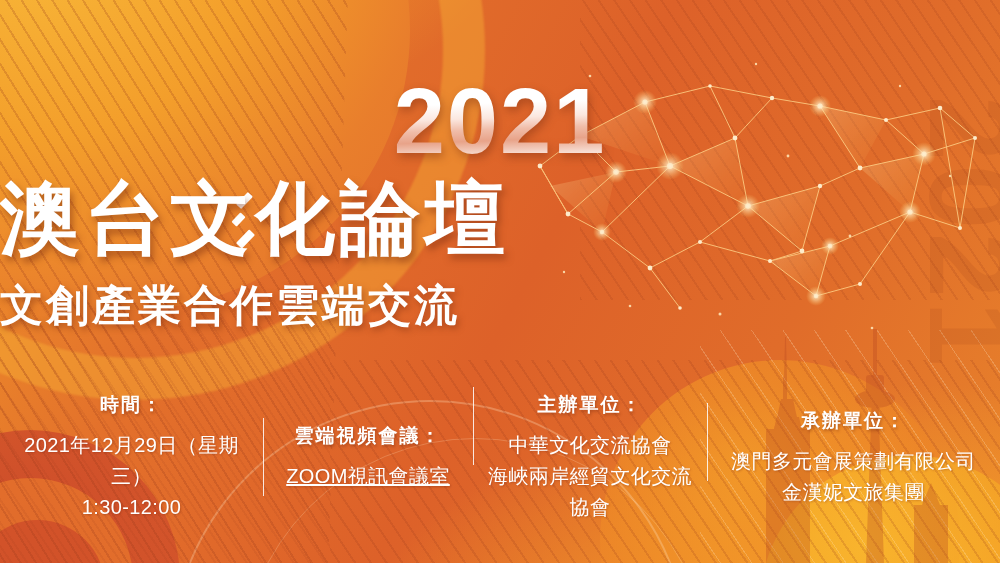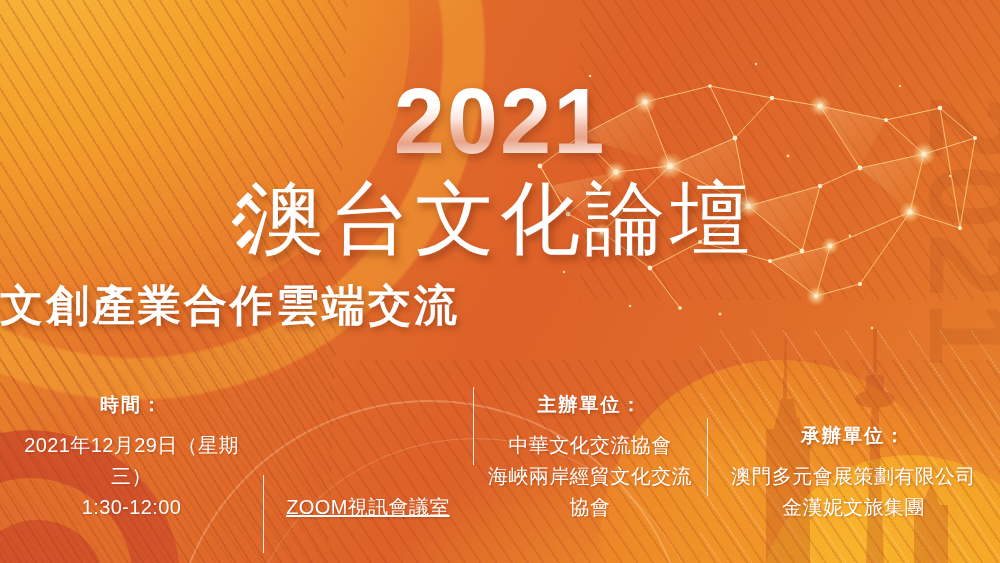--- a/index.html
+++ b/index.html
@@ -139,38 +139,37 @@
     background:linear-gradient(178deg,
         #ffffff 0%, #ffffff 30%, #fbe7df 46%,
         #f0bda9 58%, #e8a389 70%, #f7ddd2 85%, #ffffff 100%);
     -webkit-background-clip:text;background-clip:text;
     color:transparent;-webkit-text-fill-color:transparent;
     filter:drop-shadow(2px 4px 5px rgba(120,45,18,.45));
   }
 
   .title-main{
     position:absolute;left:0;right:0;top:178px;
-    text-align:center;
-    font-size:80px;line-height:1.02;font-weight:400;letter-spacing:5px;
+    font-size:80px;line-height:1.02;font-weight:700;letter-spacing:5px;
     color:#ffffff;
     text-shadow:3px 5px 7px rgba(122,44,16,.50);
   }
 
   .title-sub{
     position:absolute;left:0;right:0;top:283px;
     text-align:left;
     font-size:43px;line-height:1.05;font-weight:700;letter-spacing:3px;
     color:#ffffff;
     text-shadow:2px 3px 6px rgba(122,44,16,.50);
   }
 
   
   .info-row{
     position:absolute;left:0;right:8px;top:392px;
-    display:flex;align-items:flex-end;
+    display:flex;align-items:center;
   }
   .info-col{
     flex:0 0 auto;
     text-align:center;
     padding:0 10px;
     position:relative;
   }
   .info-col.c1{width:263px;}
   .info-col.c2{width:210px;}
   .info-col.c3{width:234px;}
@@ -373,20 +372,21 @@
 
     <div class="info-row">
 
       <div class="info-col c1">
         <div class="info-head">時間：</div>
         <div class="info-line">2021年12月29日（星期三）</div>
         <div class="info-line">1:30-12:00</div>
       </div>
 
       <div class="info-col c2">
+        <div class="info-head">雲端視頻會議：</div>
         <div class="info-line">ZOOM視訊會議室</div>
       </div>
 
       <div class="info-col c3">
         <div class="info-head">主辦單位：</div>
         <div class="info-line">中華文化交流協會</div>
         <div class="info-line">海峽兩岸經貿文化交流協會</div>
       </div>
 
       <div class="info-col c4">

